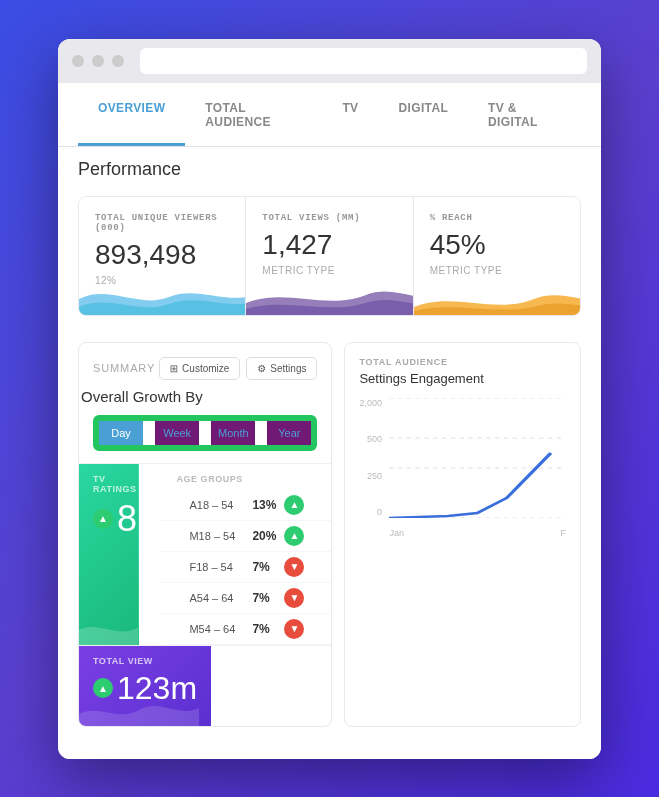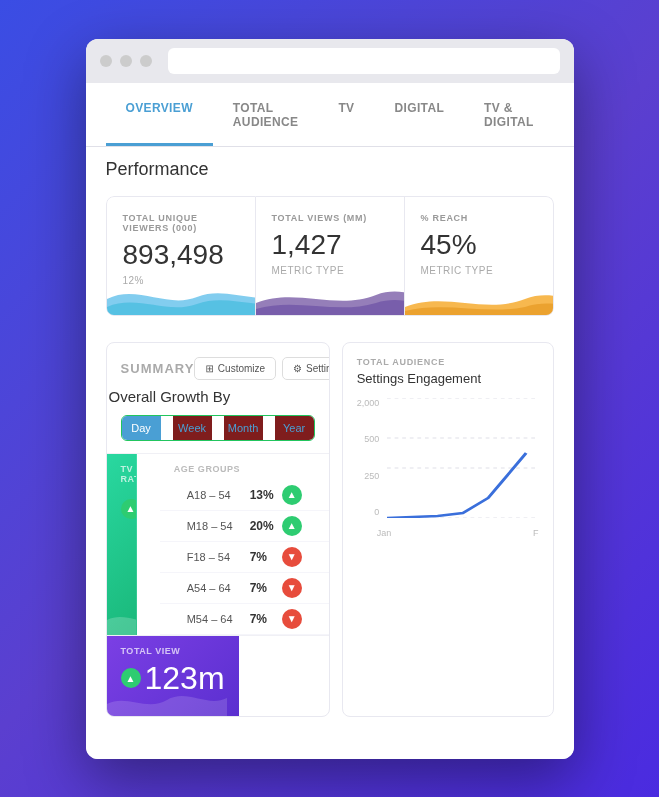--- a/index.html
+++ b/index.html
@@ -8,21 +8,21 @@
       width: 659px;
       height: 797px;
       font-family: -apple-system, BlinkMacSystemFont, 'Segoe UI', sans-serif;
       display: flex;
       align-items: center;
       justify-content: center;
     }
     .browser-window {
       background: #f0f0f5;
       border-radius: 12px;
-      width: 488px;
+      width: 543px;
       height: 720px;
       overflow: hidden;
       box-shadow: 0 20px 60px rgba(0,0,0,0.4);
     }
     .browser-bar {
       background: #e8e8ed;
       height: 44px;
       display: flex;
       align-items: center;
       padding: 0 14px;
@@ -96,20 +96,21 @@
     }
     .metric-card:first-child { border-radius: 8px 0 0 8px; }
     .metric-card:last-child { border-radius: 0 8px 8px 0; border-right: 1px solid #e8e8f0; }
     .metric-label {
       font-size: 9px;
       font-weight: 700;
       color: #999;
       letter-spacing: 0.08em;
       text-transform: uppercase;
       margin-bottom: 8px;
+      font-family: Liberation Mono, monospace;
     }
     .metric-value {
       font-size: 28px;
       font-weight: 300;
       color: #333;
       line-height: 1;
       margin-bottom: 6px;
     }
     .metric-sub {
       font-size: 10px;
@@ -142,22 +143,22 @@
       flex: 1.1;
       overflow: hidden;
     }
     .summary-header {
       display: flex;
       justify-content: space-between;
       align-items: center;
       padding: 14px 14px 8px;
     }
     .summary-label {
-      font-size: 13px;
-      font-weight: 700;
+      font-size: 11px;
+      font-weight: 400;
       color: #aaa;
       text-transform: uppercase;
       letter-spacing: 0.08em;
     }
     .summary-title {
       font-size: 15px;
       font-weight: 500;
       color: #333;
       padding: 0 2px 10px;
     }
@@ -177,32 +178,32 @@
       color: #555;
       background: #fff;
       cursor: pointer;
     }
     
     .toggle-group {
       display: flex;
       margin: 0 14px 12px;
       border-radius: 6px;
       overflow: hidden;
-      border: 1px solid #22c55e;
+      border: 6px solid #22c55e;
       gap: 12px;
     }
     .toggle-btn {
       flex: 1;
       padding: 6px 0;
       font-size: 11px;
       font-weight: 500;
       text-align: center;
       cursor: pointer;
       color: #4a9fd4;
-      background: #7f1d1d;
+      background: #701a75;
     }
     .toggle-btn.active {
       background: #4a9fd4;
       color: #fff;
     }
     
     .stats-row {
       display: flex;
     }
     .stat-label {
@@ -340,21 +341,21 @@
       justify-content: space-between;
       align-items: flex-end;
       padding-right: 4px;
     }
     .chart-y-label {
       font-size: 9px;
       color: #bbb;
     }
     .chart-x-labels {
       position: absolute;
-      bottom: 0; left: 20px; right: 0;
+      bottom: 0; left: 30px; right: 0;
       display: flex;
       justify-content: space-between;
     }
     .chart-x-label {
       font-size: 9px;
       color: #bbb;
     }
     .dotted-line {
       stroke: #e0e0e8;
       stroke-dasharray: 3,3;

